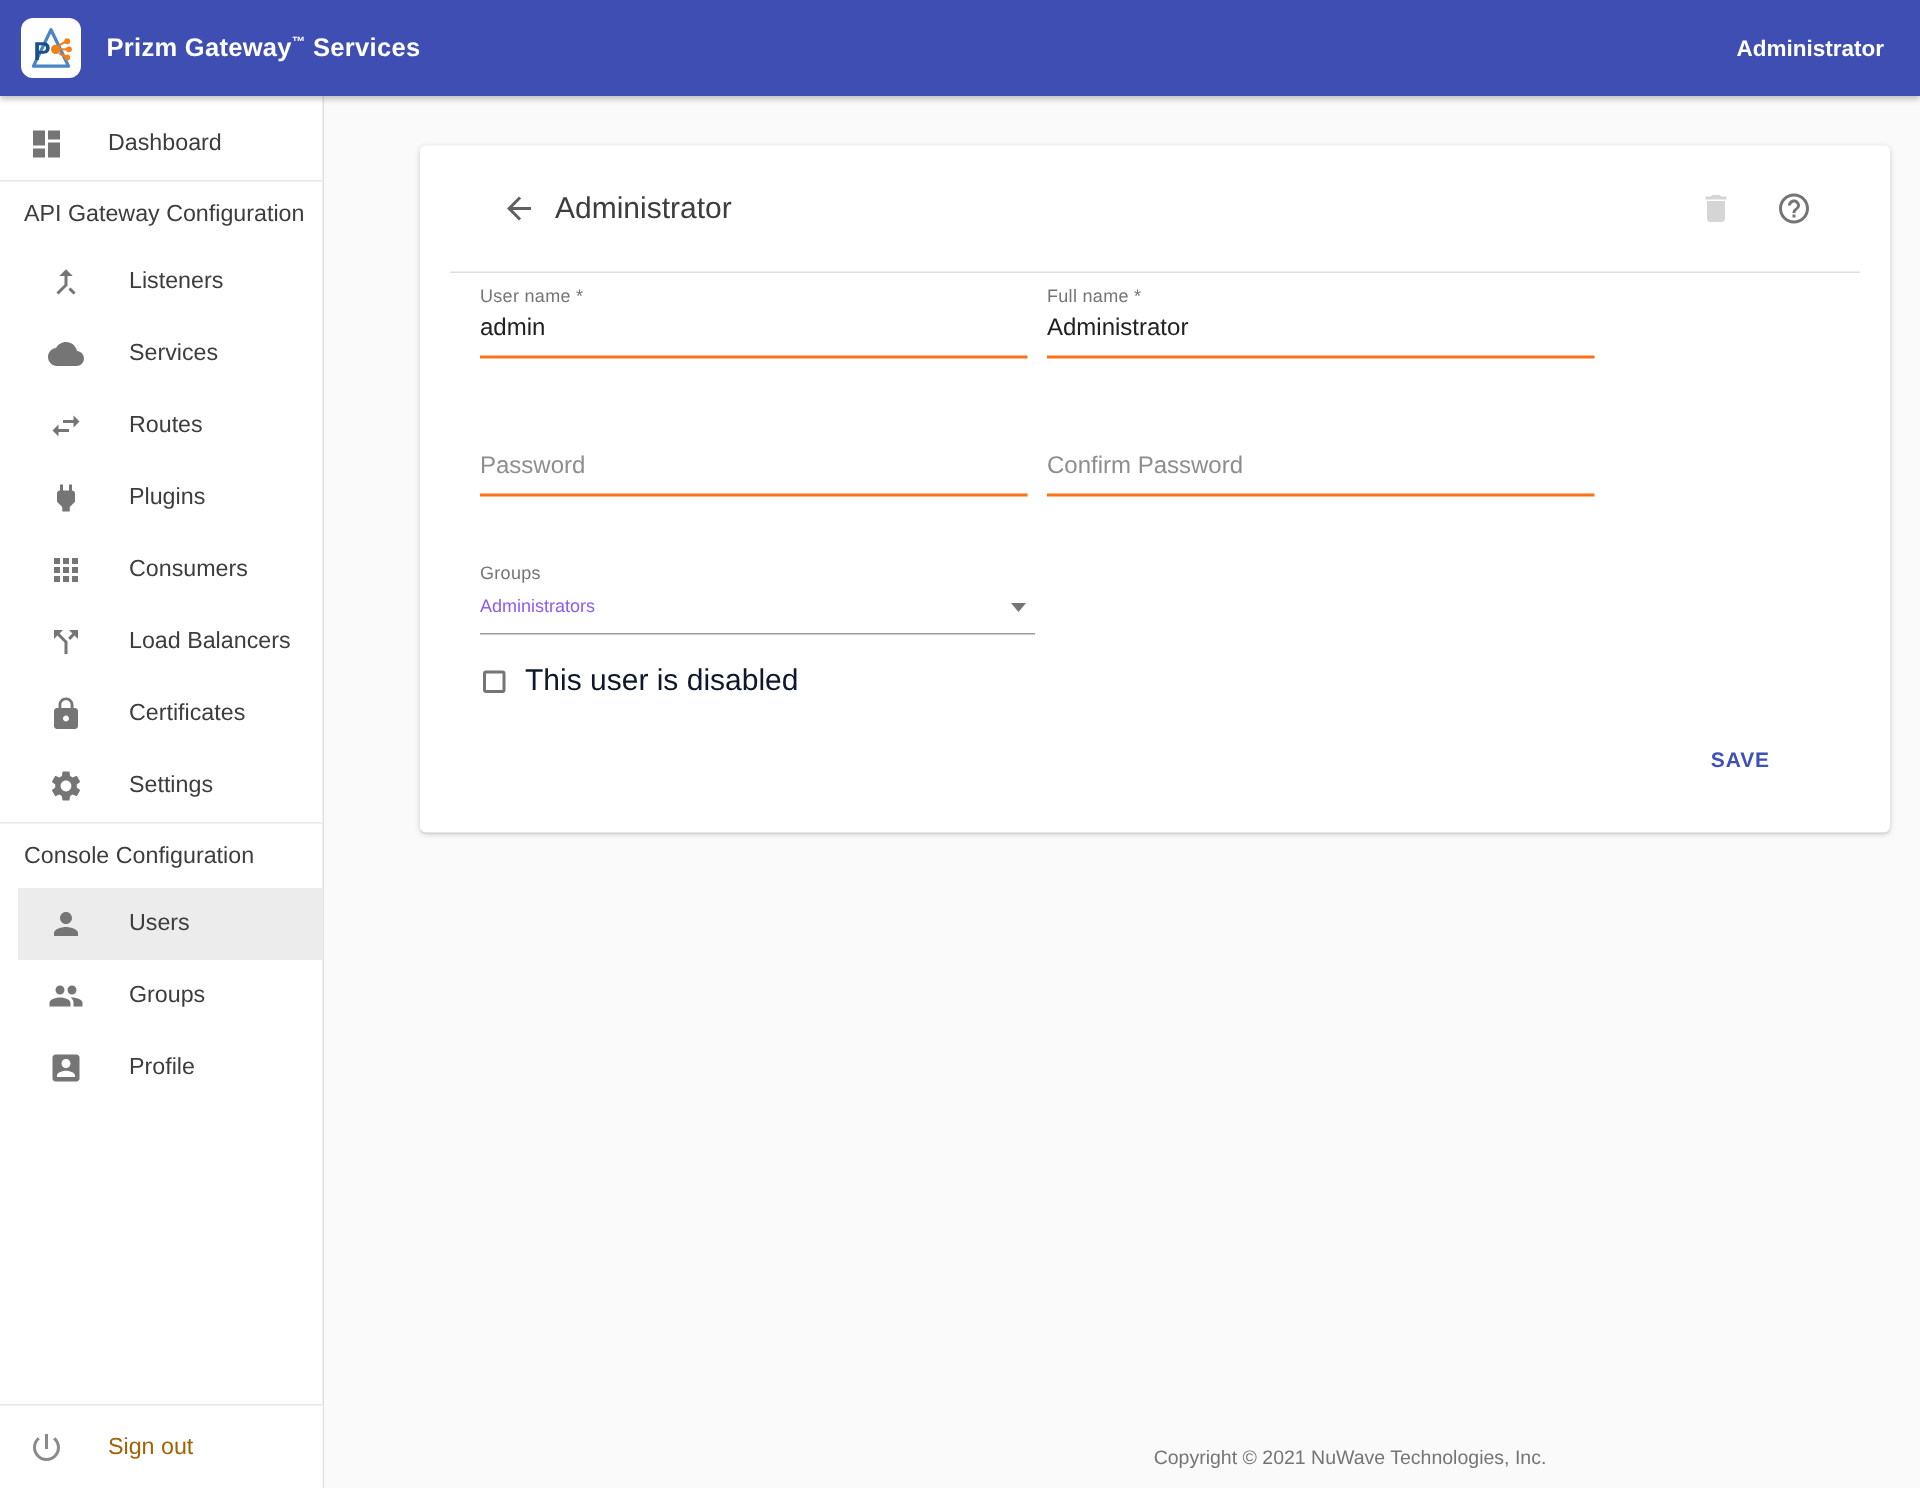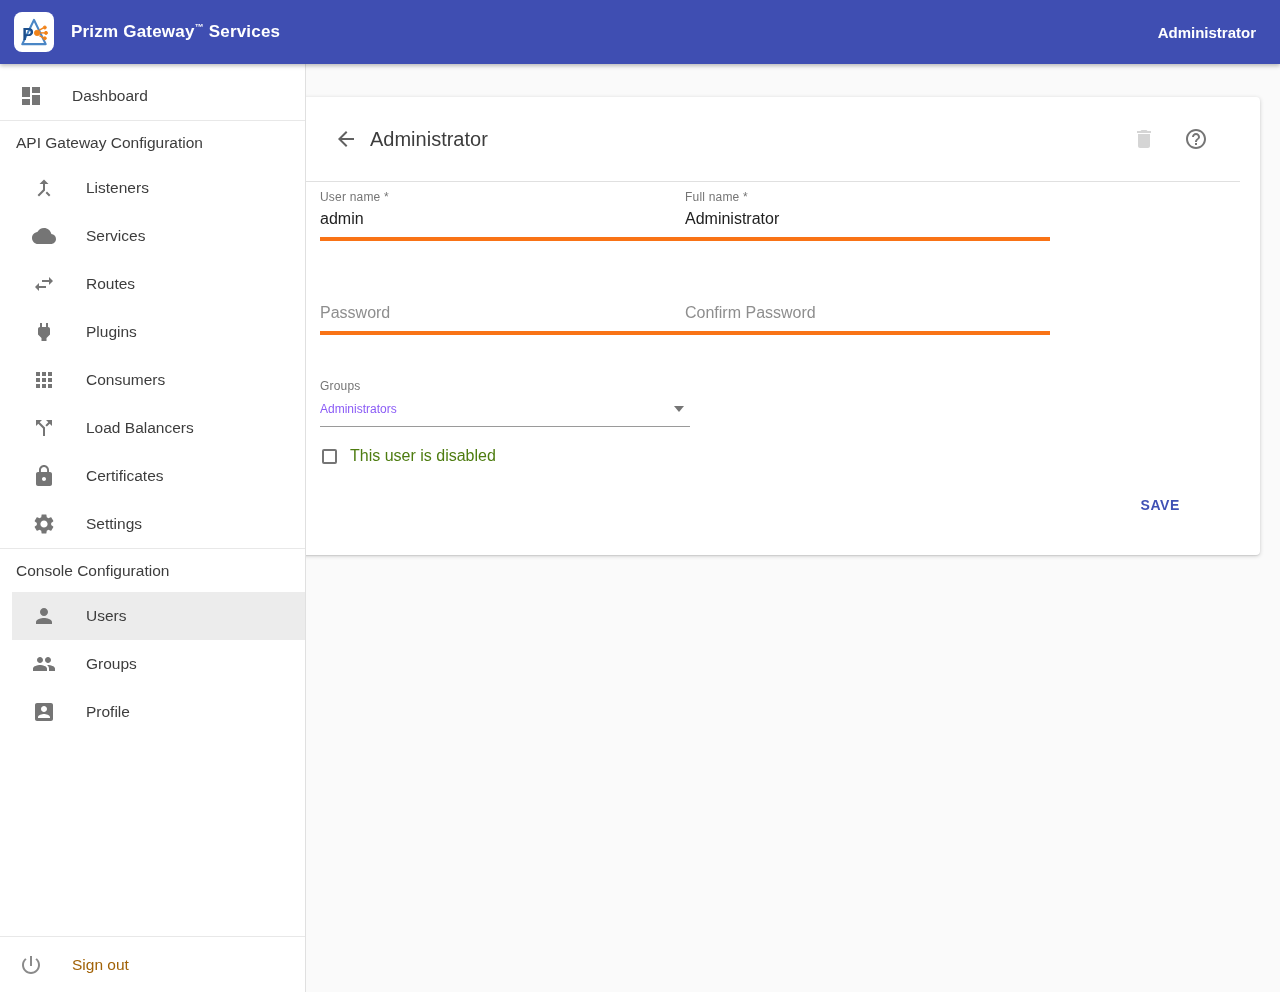--- a/index.html
+++ b/index.html
@@ -16,21 +16,21 @@
   .topbar{position:absolute;top:0;left:0;width:1280px;height:64px;background:var(--topbar);
     display:flex;align-items:center;color:#fff;z-index:20;
     box-shadow:0 2px 4px rgba(0,0,0,.25);}
   .logo{width:40px;height:40px;background:#fff;border-radius:8px;margin-left:14px;
     display:flex;align-items:center;justify-content:center;flex:0 0 auto;}
   .app-title{margin-left:17px;font-size:17px;font-weight:bold;letter-spacing:.2px;}
   .app-title sup{font-size:9px;}
   .topbar-user{margin-left:auto;margin-right:24px;font-size:15px;font-weight:bold;}
 
   
-  .sidebar{position:absolute;top:64px;left:0;bottom:0;width:306px;background:#fff;
+  .sidebar{position:absolute;top:64px;left:0;bottom:0;width:216px;background:#fff;
     border-right:1px solid #e0e0e0;z-index:5;}
   .side-nav{padding-top:8px;}
   .nav-item{height:48px;display:flex;align-items:center;font-size:15.5px;color:#3d3d3d;cursor:pointer;}
   .nav-item svg{width:24px;height:24px;fill:var(--icon);flex:0 0 auto;}
   .nav-item .ind{margin-left:32px;margin-right:30px;}
   .nav-item .top{margin-left:19px;margin-right:29px;}
   .nav-item.selected{background:linear-gradient(to right,transparent 12px,var(--selected-bg) 12px);}
   .section-header{height:44px;display:flex;align-items:center;padding-left:16px;
     font-size:15.5px;color:#3d3d3d;border-top:1px solid #e8e8e8;}
   .signout{position:absolute;bottom:0;left:0;right:0;height:56px;border-top:1px solid #e8e8e8;
@@ -45,39 +45,39 @@
   .icon-btn{background:none;border:none;padding:0;cursor:pointer;display:flex;align-items:center;}
   .back-btn svg{width:24px;height:24px;fill:#616161;}
   .card-title{margin-left:12px;font-size:20px;font-weight:500;color:#3d3d3d;}
   .header-spacer{flex:1;}
   .delete-btn svg{width:24px;height:24px;fill:#d5d5d5;}
   .help-btn{margin-left:28px;}
   .help-btn svg{width:24px;height:24px;fill:#757575;}
   .card-divider{margin:0 20px;border-bottom:1px solid #e0e0e0;}
 
   .form{padding:8px 0 0 40px;}
-  .form-row{display:flex;}
+  .form-row{display:flex;gap:13px;}
   .row-pass{margin-top:57px;}
   .field{width:365px;}
   .field-label{font-size:12px;color:#757575;letter-spacing:.2px;line-height:14px;}
   .field-input{display:block;width:100%;border:none;outline:none;background:transparent;
-    border-bottom:4px solid #f97316;font-size:16px;color:#212121;padding:6px 0 9px;
+    border-bottom:2px solid #f97316;font-size:16px;color:#212121;padding:6px 0 9px;
     font-family:"Liberation Sans", sans-serif;border-radius:0;}
   .field-input::placeholder{color:#8e8e8e;opacity:1;}
 
   .groups-field{margin-top:44px;width:370px;}
   .select-box{position:relative;border-bottom:1px solid #9a9a9a;padding:6px 0 9px;cursor:pointer;}
   .select-value{font-size:12px;color:#8b5cf6;}
   .select-arrow{position:absolute;right:6px;top:13px;width:0;height:0;
     border-left:5px solid transparent;border-right:5px solid transparent;border-top:6px solid #757575;}
 
   .checkbox-row{margin-top:20px;display:flex;align-items:center;}
   .checkbox{width:15px;height:15px;border:2px solid #757575;border-radius:2px;background:#fff;
     margin-left:2px;cursor:pointer;flex:0 0 auto;}
-  .checkbox-label{margin-left:13px;font-size:16px;color:#4d7c0f;}
+  .checkbox-label{margin-left:13px;font-size:20px;color:#0f172a;}
 
   .actions-row{margin-top:24px;padding-right:72px;text-align:right;}
   .save-btn{background:none;border:none;cursor:pointer;font-family:"Liberation Sans", sans-serif;
     font-size:14px;font-weight:bold;letter-spacing:.6px;color:var(--accent);padding:8px 8px;}
 
   .footer{position:absolute;left:260px;right:0;bottom:13px;text-align:center;
     font-size:13px;color:#757575;}
 </style>
 </head>
 <body>
@@ -251,13 +251,14 @@
         <span class="checkbox"></span>
         <span class="checkbox-label">This user is disabled</span>
       </div>
 
       <div class="actions-row">
         <button class="save-btn">SAVE</button>
       </div>
     </form>
   </section>
 
+  <div class="footer">Copyright © 2021 NuWave Technologies, Inc.</div>
 </main>
 
 </body></html>

